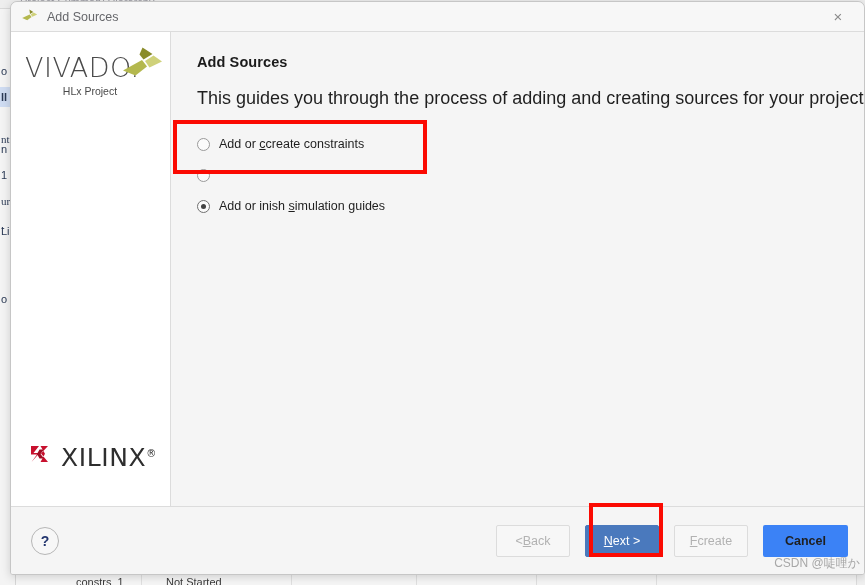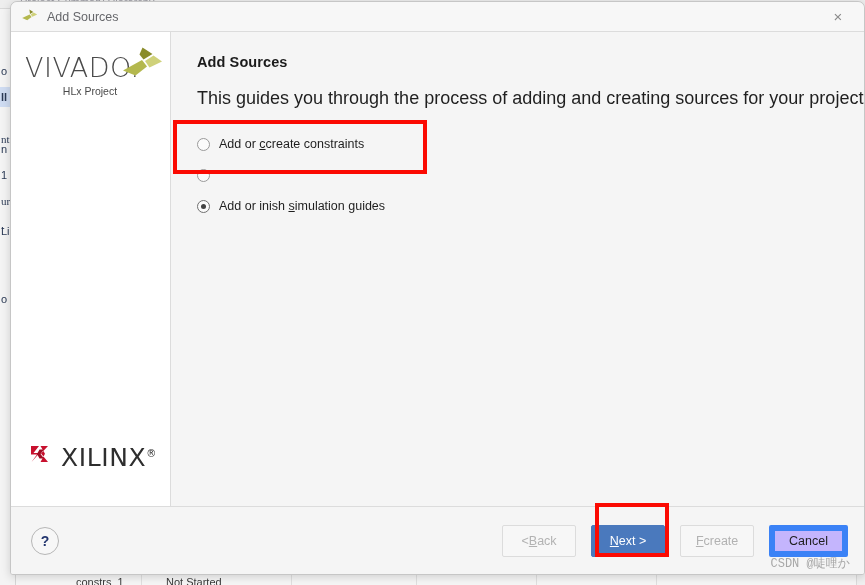--- a/index.html
+++ b/index.html
@@ -171,30 +171,30 @@
     font-size: 12.5px; font-family: "Liberation Sans", sans-serif;
     border: 1px solid #c9c9c9; background: #f7f7f7; color: #1f1f1f;
     border-radius: 2px; cursor: pointer;
     display: flex; align-items: center; justify-content: center;
   }
   .dlg-btn.disabled { color: #b2b2b2; border-color: #dcdcdc; background: #f7f7f7; cursor: default; }
   .dlg-btn.primary {
     background: #4a79bd; border-color: #4a79bd; color: #ffffff;
     font-weight: normal;
   }
-  .dlg-btn.defaulted { border: 6px solid #3b82f6; background: #c4b5fd; font-weight: normal; }
+  .dlg-btn.defaulted { border: 8px solid #3b82f6; background: #3b82f6; font-weight: bold; }
   #annot-next {
     position: absolute; left: 93px; top: -22px;
     width: 74px; height: 54px;
     border: 4px solid #fb0a02; pointer-events: none;
   }
   #watermark {
-    position: absolute; right: 14px; bottom: 2px;
+    position: absolute; right: 4px; bottom: 2px;
     font-size: 12px; color: #a7a7a7;
-    font-family: Liberation Mono, monospace;
+    font-family: Liberation Sans, sans-serif;
     white-space: nowrap;
   }
 </style>
 </head>
 <body>
 
 <div id="bg-app">
 
   <div id="bg-topstrip">
     <span class="ghost" style="left:20px;">Project Summary    Hierarchy</span>

